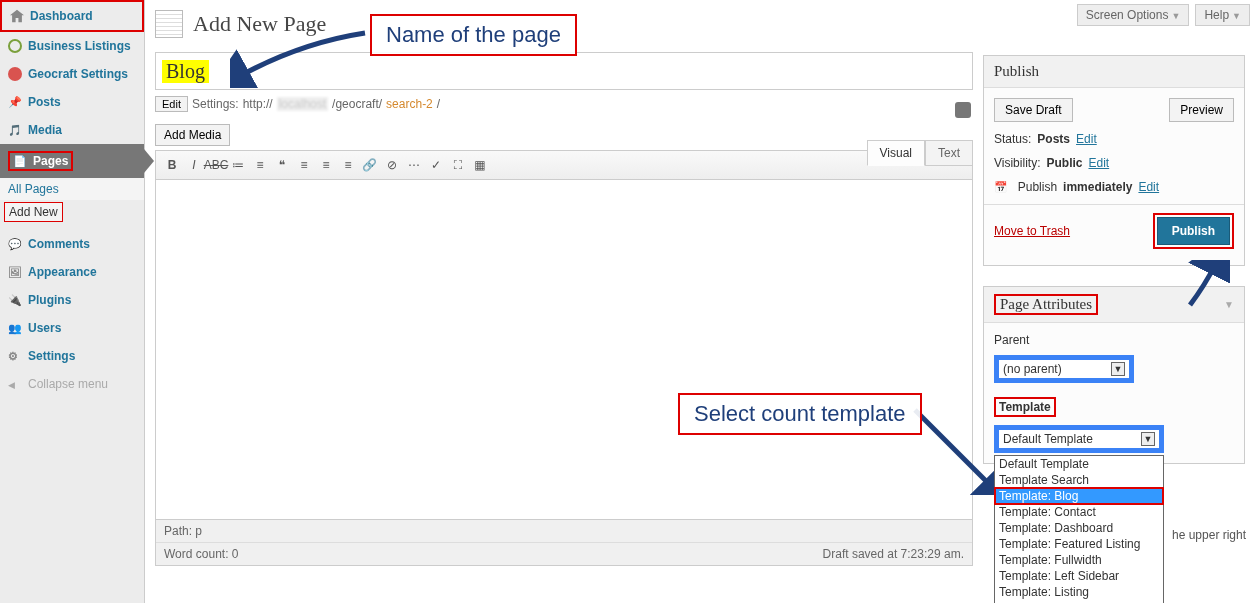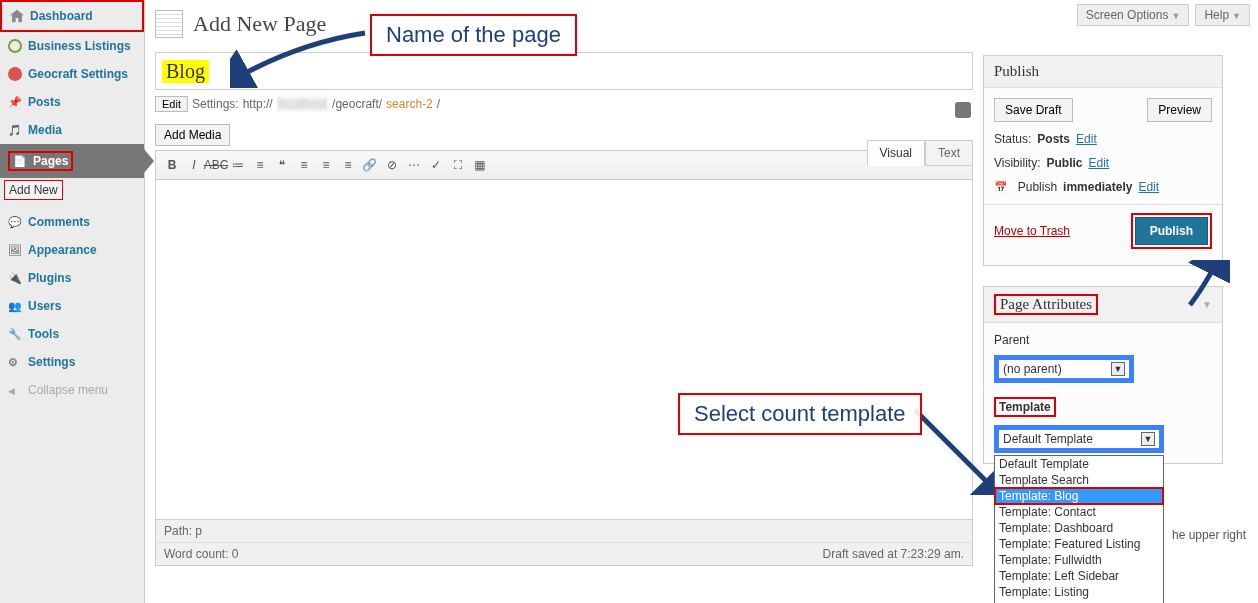--- a/index.html
+++ b/index.html
@@ -55,21 +55,21 @@
   .editor-wrap { position: relative; margin-top: 4px; }
   .tinymce-icon { position:absolute; right:2px; top:-22px; width:16px; height:16px; background:#777; border-radius:3px; }
   .toolbar { border: 1px solid #ccc; background: linear-gradient(#f9f9f9, #eee); height: 30px; display: flex; align-items: center; padding: 0 6px; gap: 2px; }
   .tbtn { width: 20px; height: 20px; color: #555; font-size: 12px; display: flex; align-items: center; justify-content: center; border-radius:3px; }
   .editor-body { border: 1px solid #ccc; border-top: none; height: 340px; background: #fff; }
   .editor-footer { border: 1px solid #ccc; border-top: none; background: #f0f0f0; font-size: 12px; color: #666; }
   .ef-row1 { padding: 4px 8px; border-bottom: 1px solid #ddd; }
   .ef-row2 { padding: 4px 8px; display: flex; justify-content: space-between; }
 
   
-  .right-col { position: absolute; left: 983px; top: 55px; width: 240px; }
+  .right-col { position: absolute; left: 983px; top: 55px; width: 262px; }
   .metabox { border: 1px solid #ccc; background: #fcfcfc; margin-bottom: 20px; }
   .metabox-title { font-family: Georgia, serif; font-size: 15px; padding: 7px 10px; border-bottom: 1px solid #ddd; background: #f1f1f1; }
   .metabox-body { padding: 10px; font-size: 12px; color: #333; }
   .row { margin-bottom: 10px; display: flex; align-items: center; gap: 6px; }
   .btn { background: #f3f3f3; border: 1px solid #bbb; padding: 4px 10px; font-size: 12px; }
   .link { color: #21759b; text-decoration: underline; cursor: pointer; }
   .sep { border-top: 1px solid #ddd; margin: 6px -10px; padding-top: 8px; padding-left:10px; padding-right:10px; display:flex; justify-content:space-between; align-items:center;}
   .trash { color: #b00; text-decoration: underline; cursor:pointer; }
   .publish-btn { background: #21759b; color: #fff; border: 1px solid #1a5a78; padding: 6px 14px; font-size: 12px; font-weight: bold; }
   .publish-btn-box { border: 2px solid #d00; padding: 2px; }
@@ -120,41 +120,38 @@
   <div class="menu-item">
       <span class="ic ic-media"></span>
       <span>Media</span>
     </div>
   <div class="menu-item active">
       <span class="pages-box" style="display:flex;align-items:center;padding:1px 3px;">
         <span class="ic ic-pages"></span>
         <span>Pages</span>
       </span>
     </div>
+  <div class="sub-item">All Pages</div>
   <div><span class="sub-item boxed">Add New</span></div>
   <div style="height:6px;"></div>
   <div class="menu-item">
       <span class="ic ic-comments"></span>
       <span>Comments</span>
     </div>
   <div class="menu-item">
       <span class="ic ic-appear"></span>
       <span>Appearance</span>
     </div>
   <div class="menu-item">
       <span class="ic ic-plug"></span>
       <span>Plugins</span>
     </div>
   <div class="menu-item">
       <span class="ic ic-users"></span>
       <span>Users</span>
-    </div>
-  <div class="menu-item">
-      <span class="ic ic-tools"></span>
-      <span>Tools</span>
     </div>
   <div class="menu-item">
       <span class="ic ic-settings"></span>
       <span>Settings</span>
     </div>
   <div class="collapse-item">
       <span class="ic ic-collapse"></span>
       <span>Collapse menu</span>
     </div>
 </div>

